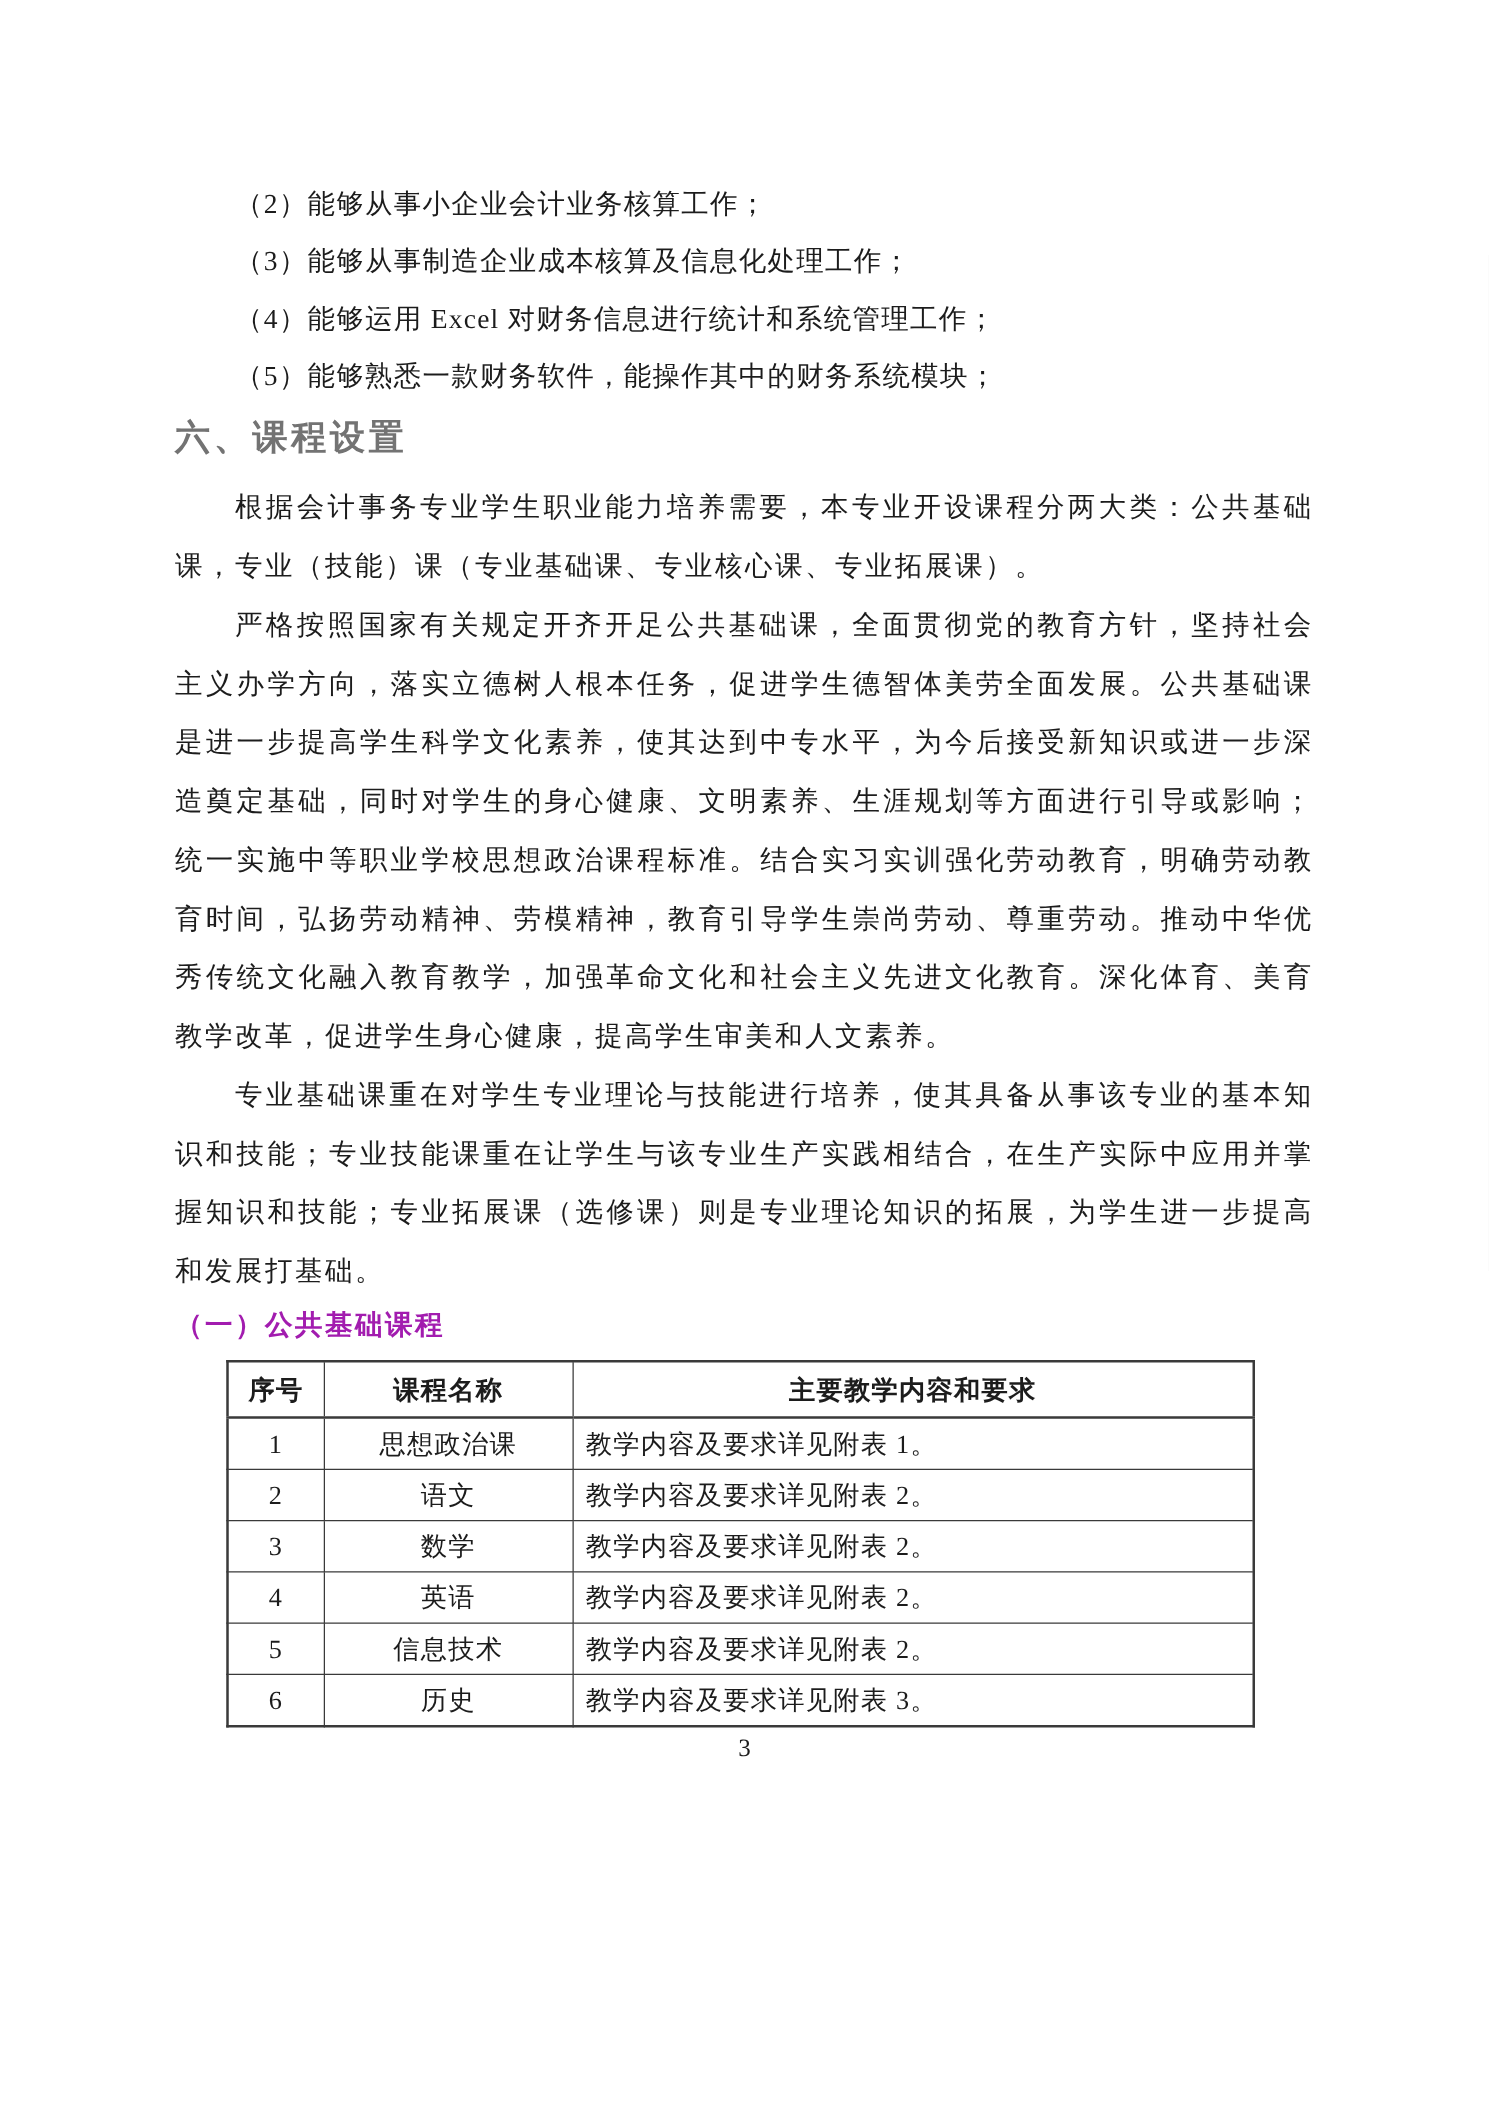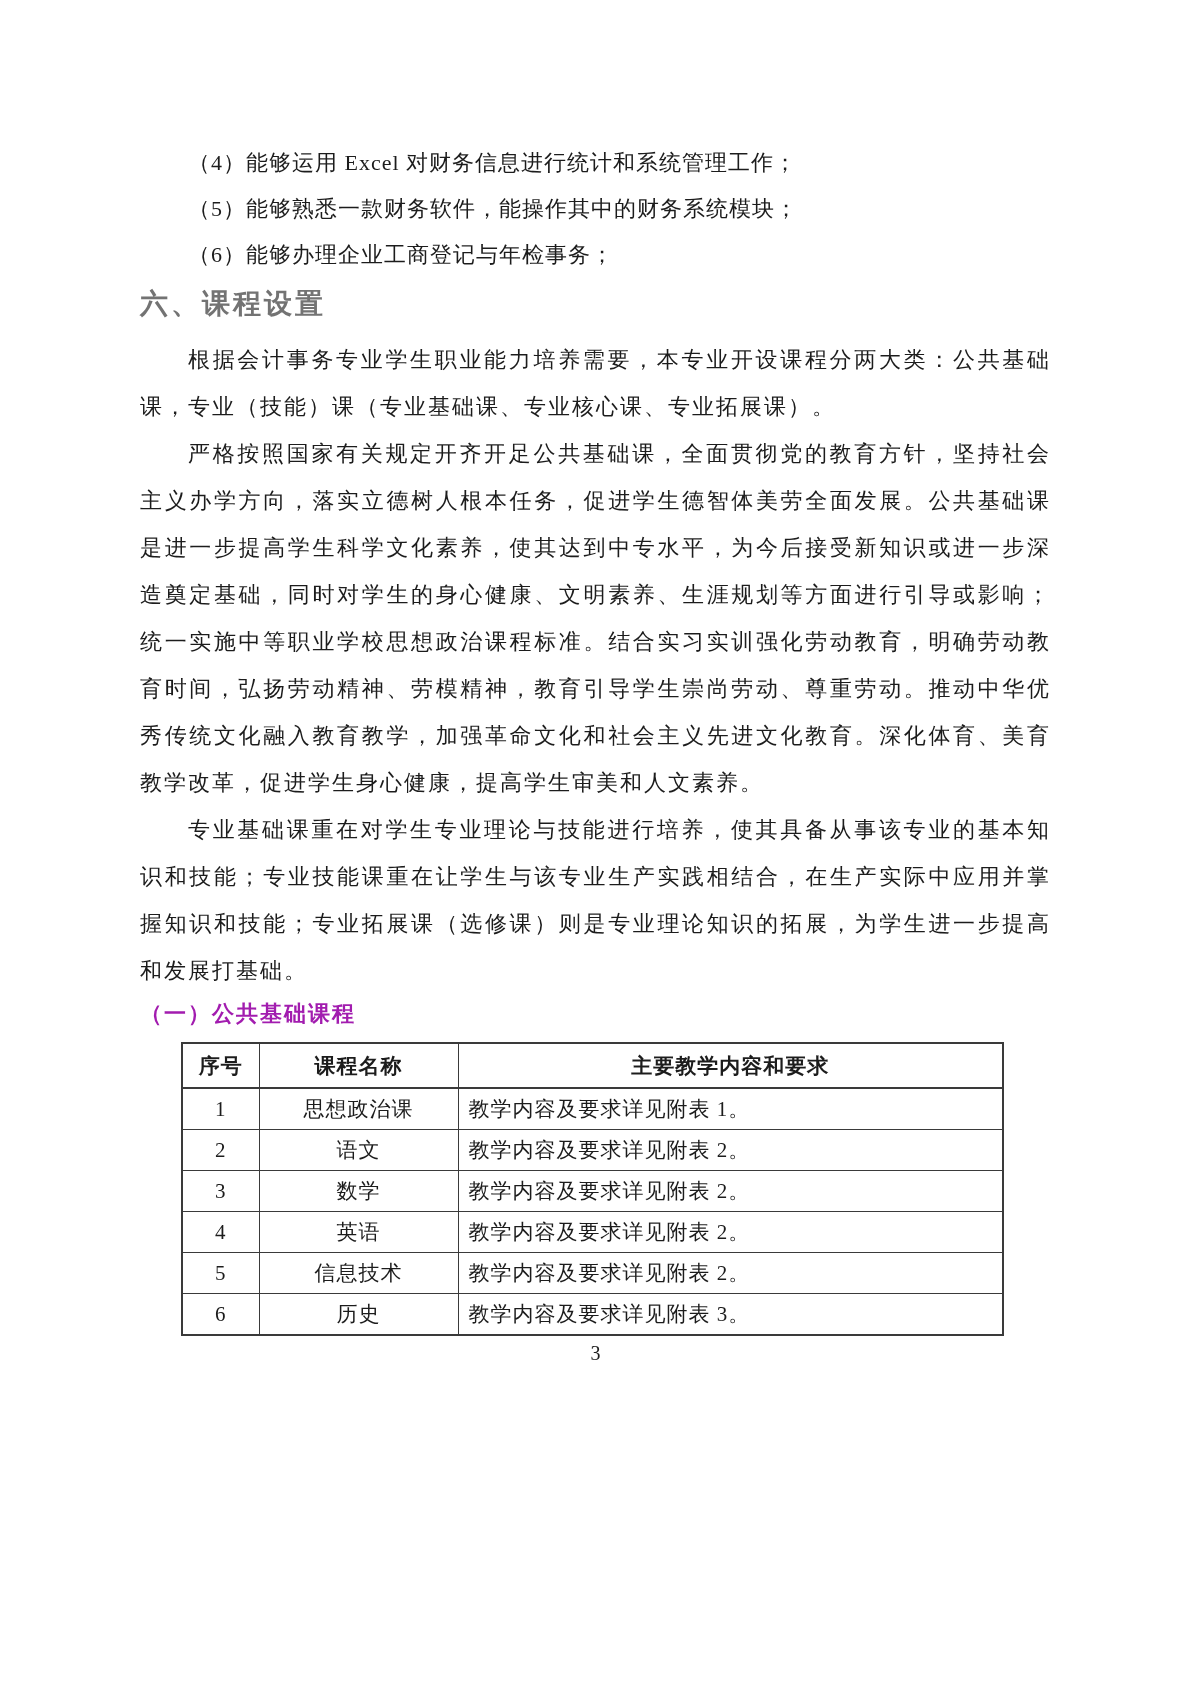--- a/index.html
+++ b/index.html
@@ -89,23 +89,24 @@
     letter-spacing:0;
   }
 </style>
 </head>
 <body>
 
 <div class="page">
   <div class="content">
 
     <div>
+      <p class="list-item">（2）能够从事小企业会计业务核算工作；</p>
+      <p class="list-item">（3）能够从事制造企业成本核算及信息化处理工作；</p>
       <p class="list-item">（4）能够运用 Excel 对财务信息进行统计和系统管理工作；</p>
       <p class="list-item">（5）能够熟悉一款财务软件，能操作其中的财务系统模块；</p>
-      <p class="list-item">（6）能够办理企业工商登记与年检事务；</p>
     </div>
 
     <h2 class="h-main">六、课程设置</h2>
 
     <p class="body-para">根据会计事务专业学生职业能力培养需要，本专业开设课程分两大类：公共基础课，专业（技能）课（专业基础课、专业核心课、专业拓展课）。</p>
     <p class="body-para">严格按照国家有关规定开齐开足公共基础课，全面贯彻党的教育方针，坚持社会主义办学方向，落实立德树人根本任务，促进学生德智体美劳全面发展。公共基础课是进一步提高学生科学文化素养，使其达到中专水平，为今后接受新知识或进一步深造奠定基础，同时对学生的身心健康、文明素养、生涯规划等方面进行引导或影响；统一实施中等职业学校思想政治课程标准。结合实习实训强化劳动教育，明确劳动教育时间，弘扬劳动精神、劳模精神，教育引导学生崇尚劳动、尊重劳动。推动中华优秀传统文化融入教育教学，加强革命文化和社会主义先进文化教育。深化体育、美育教学改革，促进学生身心健康，提高学生审美和人文素养。</p>
     <p class="body-para">专业基础课重在对学生专业理论与技能进行培养，使其具备从事该专业的基本知识和技能；专业技能课重在让学生与该专业生产实践相结合，在生产实际中应用并掌握知识和技能；专业拓展课（选修课）则是专业理论知识的拓展，为学生进一步提高和发展打基础。</p>
 
     <h3 class="h-sub">（一）公共基础课程</h3>
 

